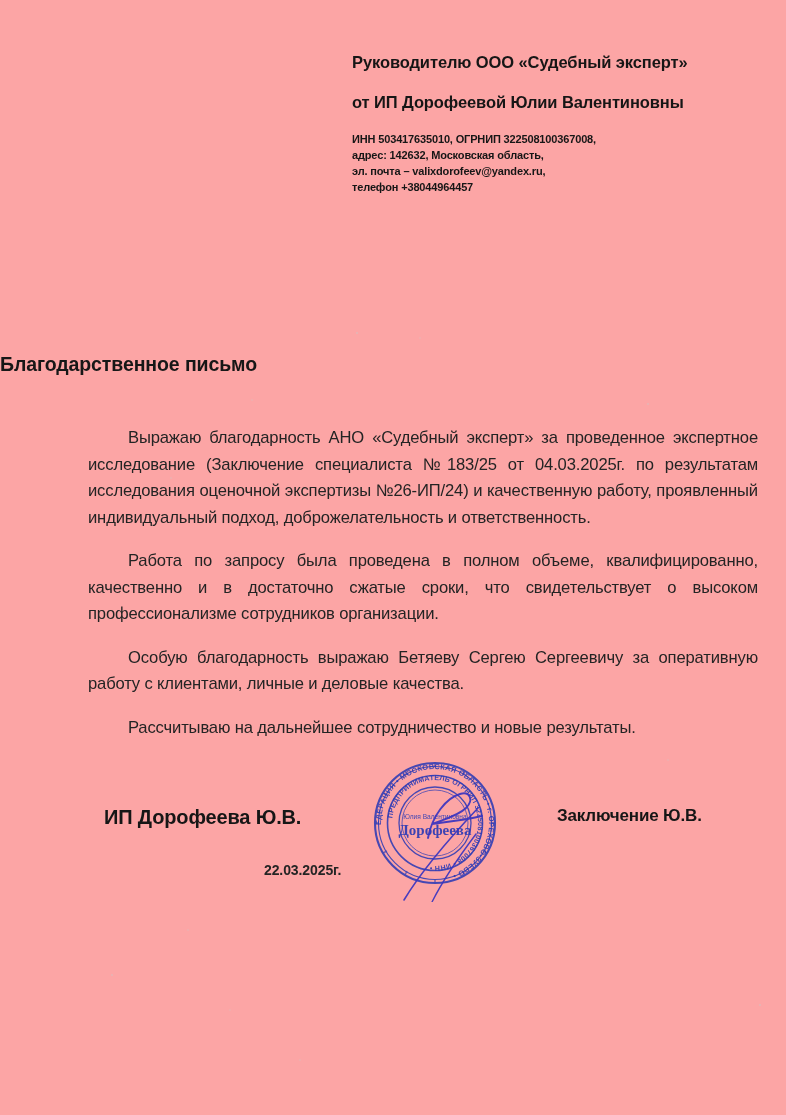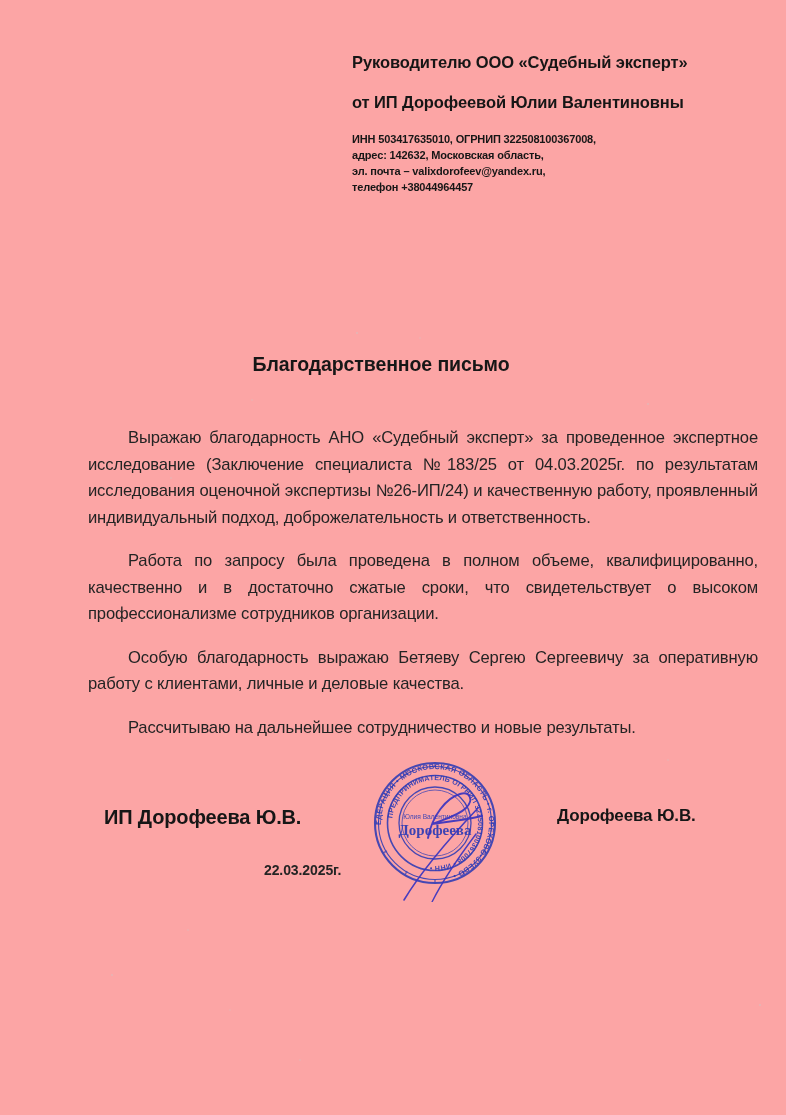--- a/index.html
+++ b/index.html
@@ -50,21 +50,21 @@
   .requisites div {
     white-space: nowrap;
   }
 
   
   .doc-title {
     position: absolute;
     left: 0;
     top: 353px;
     width: 762px;
-    text-align: center;
+    text-align: left;
     font-size: 19.5px;
     font-weight: bold;
     letter-spacing: -0.1px;
     color: #171717;
   }
 
   
   .body-text {
     position: absolute;
     left: 88px;
@@ -166,21 +166,21 @@
 
   <div class="body-text">
     <p>Выражаю благодарность АНО «Судебный эксперт» за проведенное экспертное исследование (Заключение специалиста №183/25 от 04.03.2025г. по результатам исследования оценочной экспертизы №26-ИП/24) и качественную работу, проявленный индивидуальный подход, доброжелательность и ответственность.</p>
     <p>Работа по запросу была проведена в полном объеме, квалифицированно, качественно и в достаточно сжатые сроки, что свидетельствует о высоком профессионализме сотрудников организации.</p>
     <p>Особую благодарность выражаю Бетяеву Сергею Сергеевичу за оперативную работу с клиентами, личные и деловые качества.</p>
     <p>Рассчитываю на дальнейшее сотрудничество и новые результаты.</p>
   </div>
 
   <div class="sig-left">ИП Дорофеева Ю.В.</div>
 
-  <div class="sig-right">Дорофеева Ю.В.</div>
+  <div class="sig-right">Заключение Ю.В.</div>
 
   <div class="sig-date">22.03.2025г.</div>
 
   <div class="stamp-wrap">
     <svg width="145" height="160" viewBox="0 0 145 160" xmlns="http://www.w3.org/2000/svg">
       <defs>
 
         <path id="ringOuter" fill="none" d="M 65 81 m -54 0 a 54 54 0 1 1 108 0 a 54 54 0 1 1 -108 0"></path>
         <path id="ringInner" fill="none" d="M 65 81 m -43 0 a 43 43 0 1 1 86 0 a 43 43 0 1 1 -86 0"></path>
       </defs>

